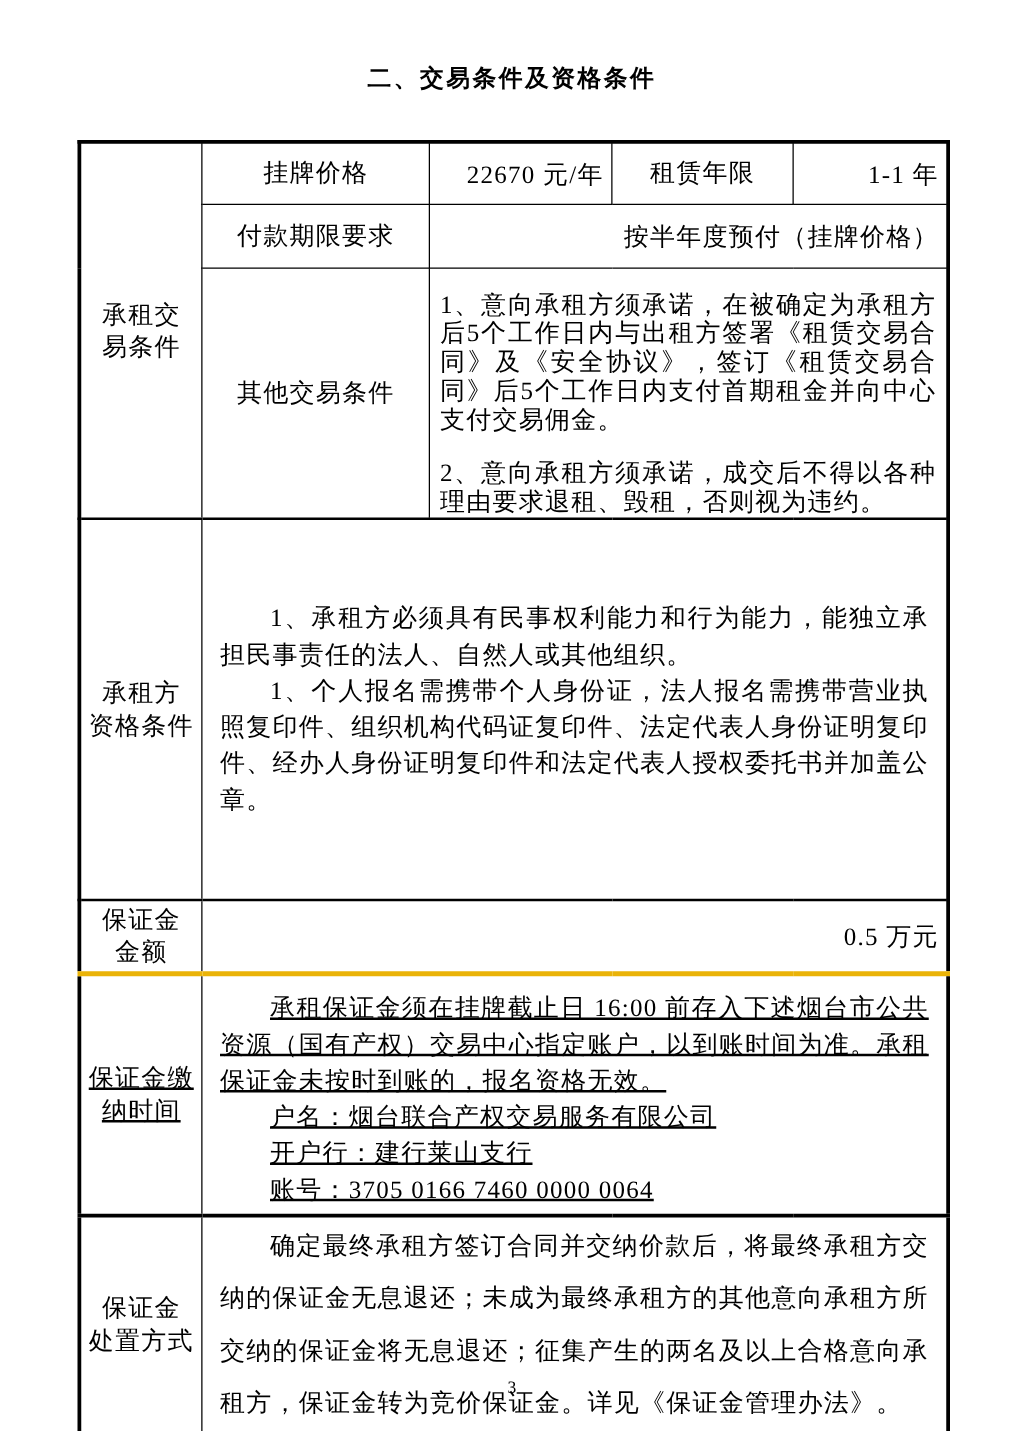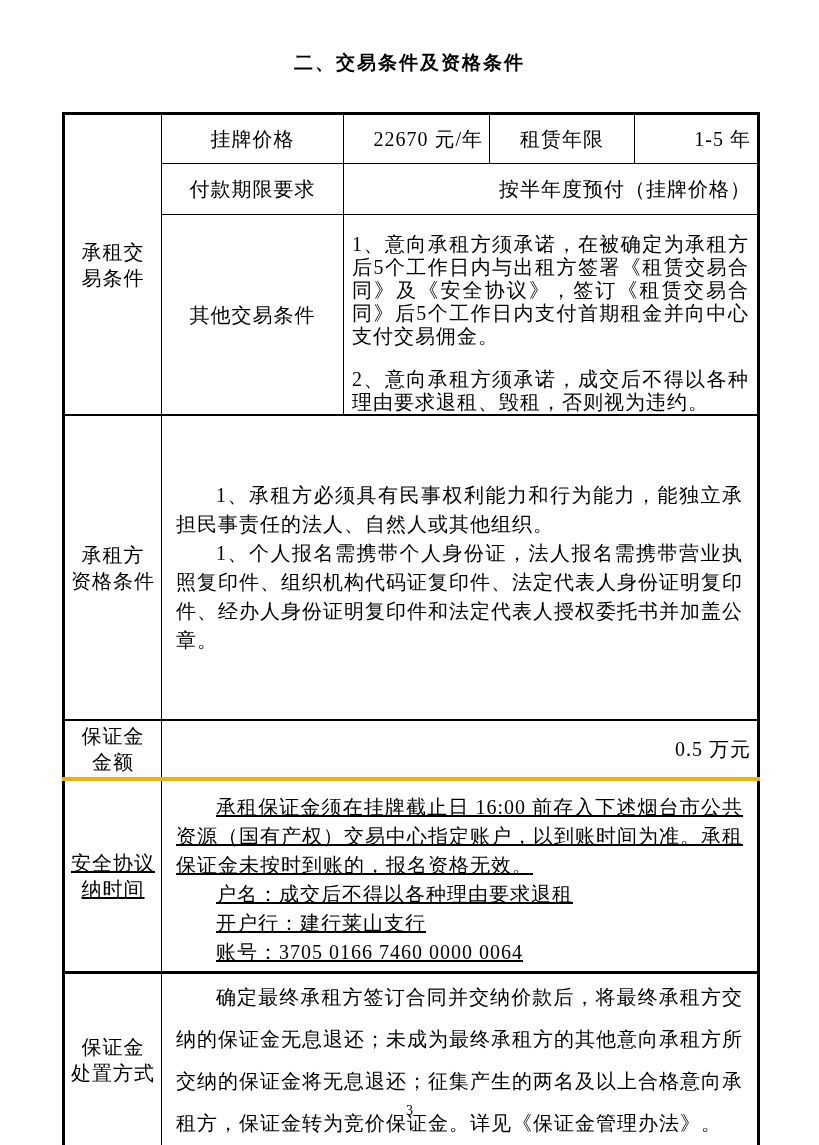--- a/index.html
+++ b/index.html
@@ -77,21 +77,21 @@
     <col style="width:145px">
     <col style="width:124px">
   </colgroup>
   <tbody>
     <tr style="height:50px">
       <td class="lab" rowspan="3">承租交
 易条件</td>
       <td class="lab">挂牌价格</td>
       <td class="val">22670 元/年</td>
       <td class="lab">租赁年限</td>
-      <td class="val">1-5 年</td>
+      <td class="val">1-1 年</td>
     </tr>
     <tr style="height:51px">
       <td class="lab">付款期限要求</td>
       <td class="val" colspan="3">按半年度预付（挂牌价格）</td>
     </tr>
     <tr style="height:162px">
       <td class="lab">其他交易条件</td>
       <td class="content content-top other-cond" colspan="3">
         <p>1、意向承租方须承诺，在被确定为承租方后5个工作日内与出租方签署《租赁交易合同》及《安全协议》，签订《租赁交易合同》后5个工作日内支付首期租金并向中心支付交易佣金。</p>
         <p class="gap">2、意向承租方须承诺，成交后不得以各种理由要求退租、毁租，否则视为违约。</p>
@@ -104,25 +104,25 @@
         <p>1、承租方必须具有民事权利能力和行为能力，能独立承担民事责任的法人、自然人或其他组织。</p>
         <p>1、个人报名需携带个人身份证，法人报名需携带营业执照复印件、组织机构代码证复印件、法定代表人身份证明复印件、经办人身份证明复印件和法定代表人授权委托书并加盖公章。</p>
       </td>
     </tr>
     <tr class="sec3" style="height:52px">
       <td class="lab">保证金
 金额</td>
       <td class="val" colspan="4">0.5 万元</td>
     </tr>
     <tr class="sec4" style="height:193px">
-      <td class="lab">安全协议
+      <td class="lab">保证金缴
 纳时间</td>
       <td class="content pay-cell" colspan="4">
         <p class="first">承租保证金须在挂牌截止日 16:00 前存入下述烟台市公共资源（国有产权）交易中心指定账户，以到账时间为准。承租保证金未按时到账的，报名资格无效。</p>
-        <p class="bank">户名：成交后不得以各种理由要求退租</p>
+        <p class="bank">户名：烟台联合产权交易服务有限公司</p>
         <p class="bank">开户行：建行莱山支行</p>
         <p class="bank">账号：3705 0166 7460 0000 0064</p>
       </td>
     </tr>
     <tr class="sec5" style="height:170px">
       <td class="lab">保证金
 处置方式</td>
       <td class="content disp-cell" colspan="4">
         <p>确定最终承租方签订合同并交纳价款后，将最终承租方交纳的保证金无息退还；未成为最终承租方的其他意向承租方所交纳的保证金将无息退还；征集产生的两名及以上合格意向承租方，保证金转为竞价保证金。详见《保证金管理办法》。</p>
       </td>

